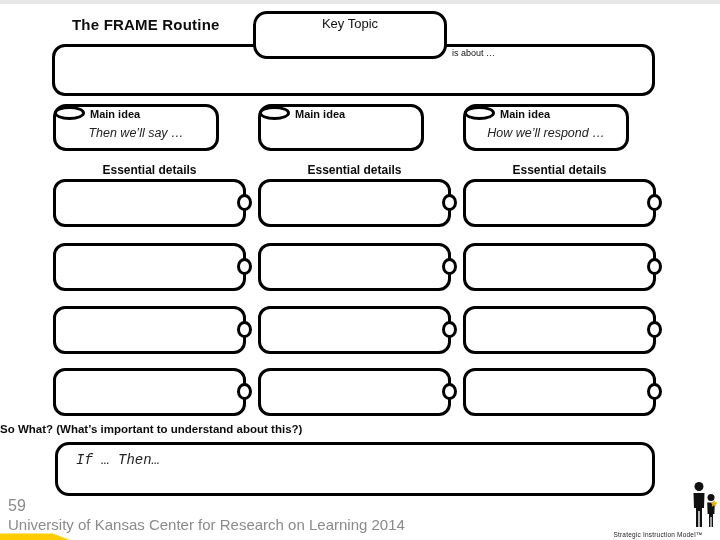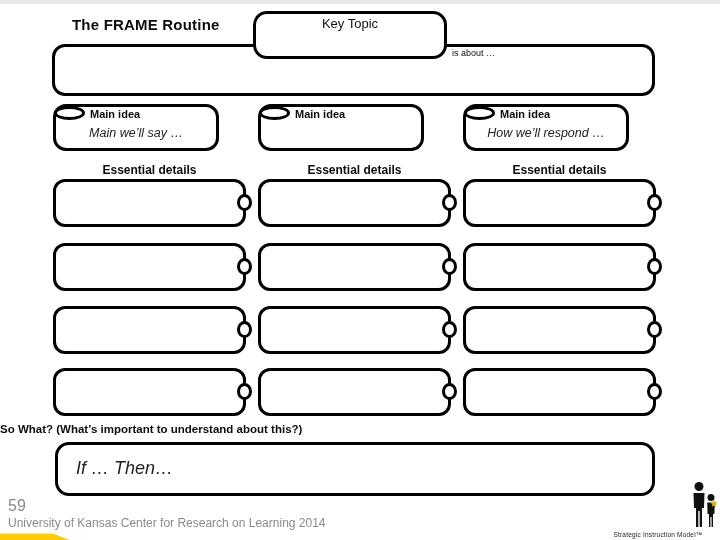--- a/index.html
+++ b/index.html
@@ -67,27 +67,27 @@
   }
   .so-what {
     position:absolute; left:0; top:419px; width:720px; 
     font-size:11.5px; font-weight:bold; color:#0d0d0d;
   }
   .if-then-box {
     position:absolute; left:55px; top:438px; width:600px; height:54px;
     border:3px solid #000; border-radius:14px; background:#fff;
   }
   .if-then-label {
-    position:absolute; left:18px; top:13px; font-size:18px; font-style:italic; color:#222;
+    position:absolute; left:18px; top:7px; font-size:14px; font-style:italic; color:#222;font-family:Liberation Mono, monospace;
   }
   .page-number {
     position:absolute; left:8px; top:493px; font-size:16px; color:#8a8a8a;
   }
   .attribution {
-    position:absolute; left:8px; top:512px; font-size:12px; color:#8a8a8a;
+    position:absolute; left:8px; top:512px; font-size:15px; color:#8a8a8a;
   }
   .swoosh {
     position:absolute; left:0; top:528px; width:80px; height:12px;
     background:#fc0; 
     clip-path:polygon(0 12%, 66% 12%, 100% 100%, 0 100%);
   }
   
   .sim-logo { position:absolute; left:598px; top:477px; width:120px; height:60px; }
   .sim-wordmark {
     position:absolute; left:30px; top:16px;
@@ -112,21 +112,21 @@
   </div>
 
   <div class="key-topic">
     <div class="key-topic-label">Key Topic</div>
   </div>
 
   <div class="col c0">
     <div class="mi-box">
       <span class="mi-tab"></span>
       <span class="mi-label">Main idea</span>
-      <div class="mi-prompt">Main we’ll say …</div>
+      <div class="mi-prompt">Then we’ll say …</div>
     </div>
     <div class="details-label">Essential details</div>
     <div class="d-box r0">
         <span class="d-circle"></span>
       </div>
     <div class="d-box r1">
         <span class="d-circle"></span>
       </div>
     <div class="d-box r2">
         <span class="d-circle"></span>

